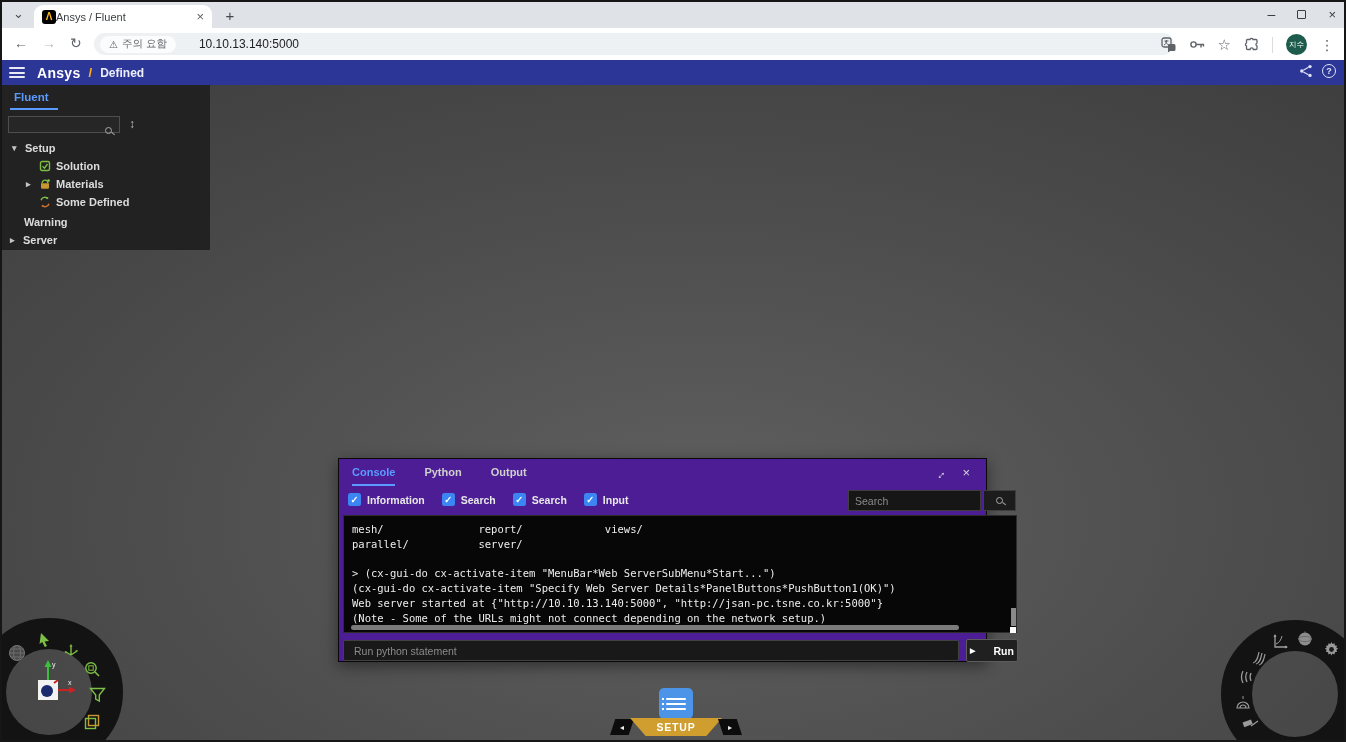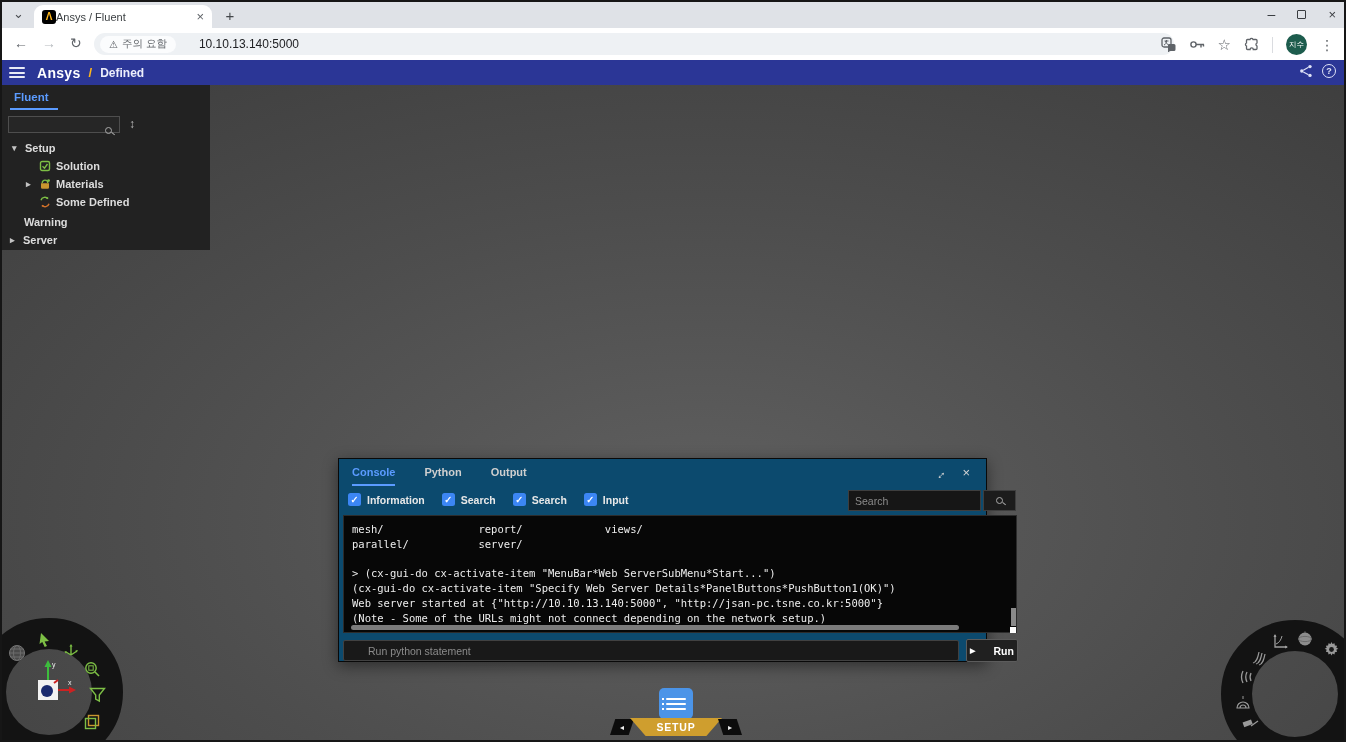--- a/index.html
+++ b/index.html
@@ -54,39 +54,39 @@
   .tree-search { position:absolute; left:6px; top:31px; width:112px; height:17px; background:#262626; border:1px solid #4e4e4e; color:#ddd; font-size:10px; padding:0 18px 0 5px; }
   .tree-search-mag { position:absolute; left:103px; top:35px; }
   .mag { width:7px; height:7px; border:1.4px solid #a9a9a9; border-radius:50%; position:relative; display:inline-block; }
   .mag:after { content:""; position:absolute; width:4px; height:1.4px; background:#a9a9a9; right:-3.5px; bottom:-1.5px; transform:rotate(40deg); }
   .expandall-ico { position:absolute; left:127px; top:32px; color:#b9b9b9; font-size:12px; font-weight:bold; }
   .tree-row { position:absolute; height:16px; display:flex; align-items:center; gap:5px; color:#dcdcdc; font-size:11px; font-weight:bold; }
   .caret { color:#c3c3c3; font-size:9px; width:8px; }
   .tree-ico { width:12px; height:12px; flex:none; }
 
   
-  .console-panel { position:absolute; left:336px; top:456px; width:649px; height:204px; background:#0c4a6e; border:1px solid #090909; box-shadow:0 4px 14px rgba(0,0,0,.45); }
+  .console-panel { position:absolute; left:336px; top:456px; width:649px; height:204px; background:#4c1d95; border:1px solid #090909; box-shadow:0 4px 14px rgba(0,0,0,.45); }
   .cp-tabs { position:absolute; left:13px; top:7px; display:flex; gap:29px; }
   .cp-tab { font-size:11px; font-weight:bold; color:#cfcfcf; padding-bottom:6px; }
   .cp-tab.active { color:#5b9bff; border-bottom:2px solid #5b9bff; }
   .cp-expand { position:absolute; right:40px; top:8px; color:#d5d5d5; font-size:12px; transform:rotate(-45deg); }
   .cp-close { position:absolute; right:16px; top:6px; color:#d5d5d5; font-size:13px; }
   .cp-filters { position:absolute; left:9px; top:34px; display:flex; gap:17px; align-items:center; }
   .cp-filter { display:flex; align-items:center; gap:6px; }
   .cbx { width:13px; height:13px; background:#3c86f4; border-radius:2.5px; color:#fff; font-size:9.5px; display:flex; align-items:center; justify-content:center; font-weight:bold; }
   .cp-filter span.lbl { color:#e8e8e8; font-size:10.5px; font-weight:bold; }
   .cp-search { position:absolute; left:509px; top:31px; width:133px; height:21px; background:#161616; border:1px solid #3e3e3e; color:#ddd; font-size:10.5px; padding:0 6px; }
   .cp-search::placeholder, .cp-run-input::placeholder, .tree-search::placeholder { color:#8b8b8b; }
   .cp-search-btn { position:absolute; left:644px; top:31px; width:33px; height:21px; background:#1c1c1c; border:1px solid #3e3e3e; display:flex; align-items:center; justify-content:center; }
   .cp-output { position:absolute; left:4px; top:56px; width:674px; height:118px; background:#070707; border:1px solid #2c2c2c; overflow:hidden; }
   .cp-output pre { font-family:"DejaVu Sans Mono", monospace; font-size:10.5px; line-height:14.8px; color:#ededed; padding:6px 8px; white-space:pre; }
   .hscroll { position:absolute; left:12px; top:166px; width:608px; height:5px; background:#7b7b7b; border-radius:3px; }
   .vscroll-thumb { position:absolute; left:672px; top:149px; width:5px; height:18px; background:#8a8a8a; }
   .vscroll-corner { position:absolute; left:671px; top:168px; width:6px; height:6px; background:#fff; }
-  .cp-run-input { position:absolute; left:4px; top:181px; width:616px; height:21px; background:#191919; border:1px solid #414141; border-radius:2px; color:#ddd; font-size:10.5px; padding:0 24px; }
+  .cp-run-input { position:absolute; left:4px; top:181px; width:616px; height:21px; background:#191919; border:1px solid #414141; border-radius:2px; color:#ddd; font-size:10.5px; padding:0 10px; }
   .cp-run-btn { position:absolute; left:627px; top:180px; width:52px; height:23px; background:#202020; border:1px solid #5c5c5c; border-radius:2px; color:#fff; font-size:10.5px; font-weight:bold; display:flex; align-items:center; justify-content:center; gap:18px; }
   .cp-run-btn .play { font-size:7px; }
 
   
   .wf-list-btn { position:absolute; left:657px; top:686px; width:34px; height:31px; background:#4b94e8; border-radius:5px; display:flex; flex-direction:column; justify-content:center; gap:3px; padding:0 7px; }
   .wf-list-btn i { display:block; height:2px; background:#fff; border-radius:1px; position:relative; }
   .wf-list-btn i:before { content:""; position:absolute; left:-4px; top:0; width:2px; height:2px; background:#fff; }
   .wf-step { position:absolute; left:628px; top:716px; width:92px; height:18px; background:#cf9e2e; clip-path:polygon(0 0,100% 0,83% 100%,17% 100%); color:#fff; font-size:10.5px; font-weight:bold; letter-spacing:.8px; display:flex; align-items:center; justify-content:center; }
   .wf-arrow { position:absolute; top:717px; width:24px; height:16px; background:#0c0c0c; color:#efefef; font-size:8px; display:flex; align-items:center; justify-content:center; }
   .wf-arrow.left { left:608px; clip-path:polygon(22% 0,100% 0,78% 100%,0 100%); }

